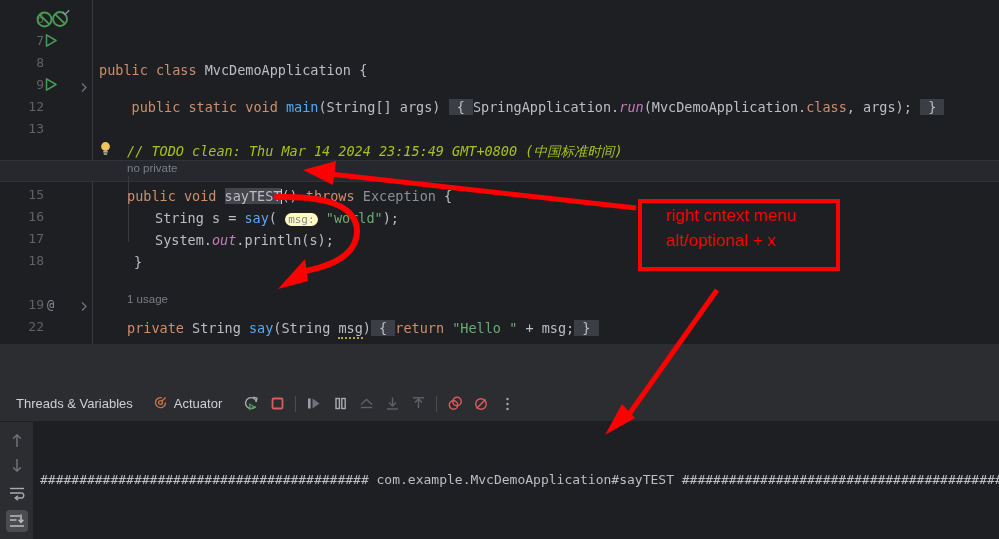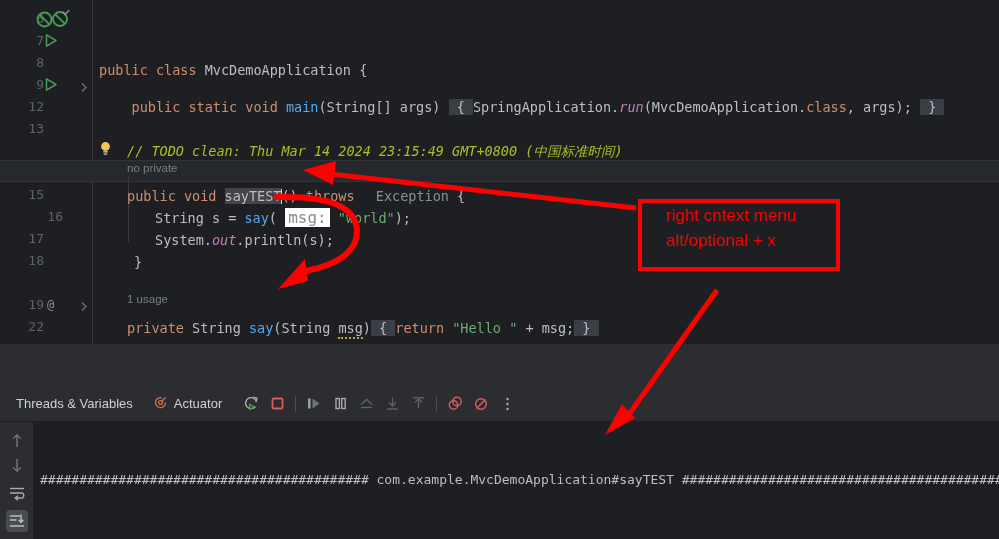--- a/index.html
+++ b/index.html
@@ -50,22 +50,22 @@
   .kw   { color: #cf8e6d; }
   .anno { color: #bbb529; }
   .cls  { color: #bcbec4; }
   .mth  { color: #56a8f5; }
   .fld  { color: #c77dbb; font-style: italic; }
   .str  { color: #6aab73; }
   .cmt-todo { color: #a8c023; font-style: italic; }
   .pun  { color: #bcbec4; }
   .hint { color: #7a7e85; font-size: 11.5px; font-family: "Liberation Sans", sans-serif; }
   .param-hint {
-    background: #ffffff; color: #868a91;
-    border-radius: 0; padding: 0 3px; font-size: 16px;
+    background: #fef9c3; color: #868a91;
+    border-radius: 7px; padding: 0 3px; font-size: 11px;
   }
   .brace-hl { background: #3b3f45; }
   .sel { background: #43454a; color: #bcbec4; }
   .caret {
     display: inline-block; width: 1px; height: 15px;
     background: #cfd0d3; vertical-align: -3px; margin: 0 -0.5px;
   }
   .squiggle {
     border-bottom: 2px dotted #b5a642;
     padding-bottom: 1px;
@@ -167,21 +167,21 @@
     <div class="gutter">
 
       <div class="ln" style="top:8px;">6</div>
       <div class="ln" style="top:30px;">7</div>
       <div class="ln" style="top:52px;">8</div>
       <div class="ln" style="top:74px;">9</div>
       <div class="ln" style="top:96px;">12</div>
       <div class="ln" style="top:118px;">13</div>
       <div class="ln current" style="top:162px;">14</div>
       <div class="ln" style="top:184px;">15</div>
-      <div class="ln" style="top:206px;margin-left:19px;">16</div>
+      <div class="ln" style="top:206px;">16</div>
       <div class="ln" style="top:228px;">17</div>
       <div class="ln" style="top:250px;">18</div>
       <div class="ln" style="top:294px;">19</div>
       <div class="ln" style="top:316px;">22</div>
 
       <div class="g-icon" style="left:36px; top:11px;">
         <svg width="17" height="17" viewBox="0 0 17 17">
           <circle cx="8.5" cy="8.5" r="7" fill="none" stroke="#499c54" stroke-width="1.8"></circle>
           <line x1="3.8" y1="3.8" x2="13.2" y2="13.2" stroke="#499c54" stroke-width="1.8"></line>
         </svg>
@@ -247,21 +247,21 @@
 
       <div class="line" style="top:118px;">
         <span class="codetext cmt-todo" style="margin-left:28px;">// TODO clean: Thu Mar 14 2024 23:15:49 GMT+0800 (中国标准时间)</span>
       </div>
 
       <div class="line" style="top:141px; line-height:18px;">
         <span class="codetext hint" style="margin-left:28px;">no private</span>
       </div>
 
       <div class="line" style="top:163px;">
-        <span class="codetext" style="margin-left:28px;"><span class="kw">public void </span><span class="sel">sayTEST</span><span class="caret"></span><span class="pun">()</span> <span class="kw">throws</span> <span class="cls" style="color:#8a8f98;margin-left:13px;">Exception</span> <span class="pun">{</span></span>
+        <span class="codetext" style="margin-left:28px;"><span class="kw">public void </span><span class="sel">sayTEST</span><span class="caret"></span><span class="pun">()</span> <span class="kw">throws</span> <span class="cls" style="color:#8a8f98;">Exception</span> <span class="pun">{</span></span>
       </div>
 
       <div class="line" style="top:185px;">
         <span class="codetext" style="margin-left:56px;"><span class="cls">String</span> <span class="pun">s =</span> <span class="mth">say</span><span class="pun">(</span> <span class="param-hint">msg:</span> <span class="str">"world"</span><span class="pun">);</span></span>
       </div>
 
       <div class="line" style="top:207px;">
         <span class="codetext" style="margin-left:56px;"><span class="pun">System.</span><span class="fld">out</span><span class="pun">.println(s);</span></span>
       </div>
 

